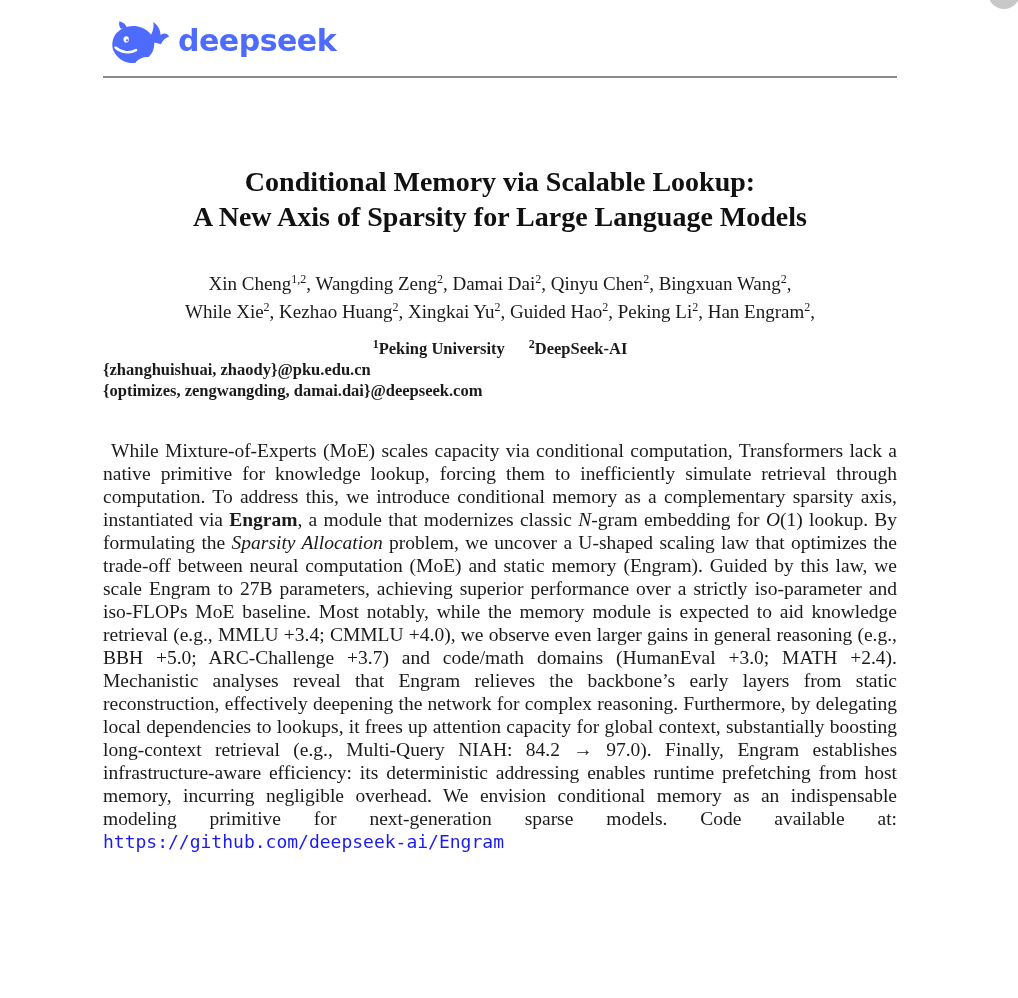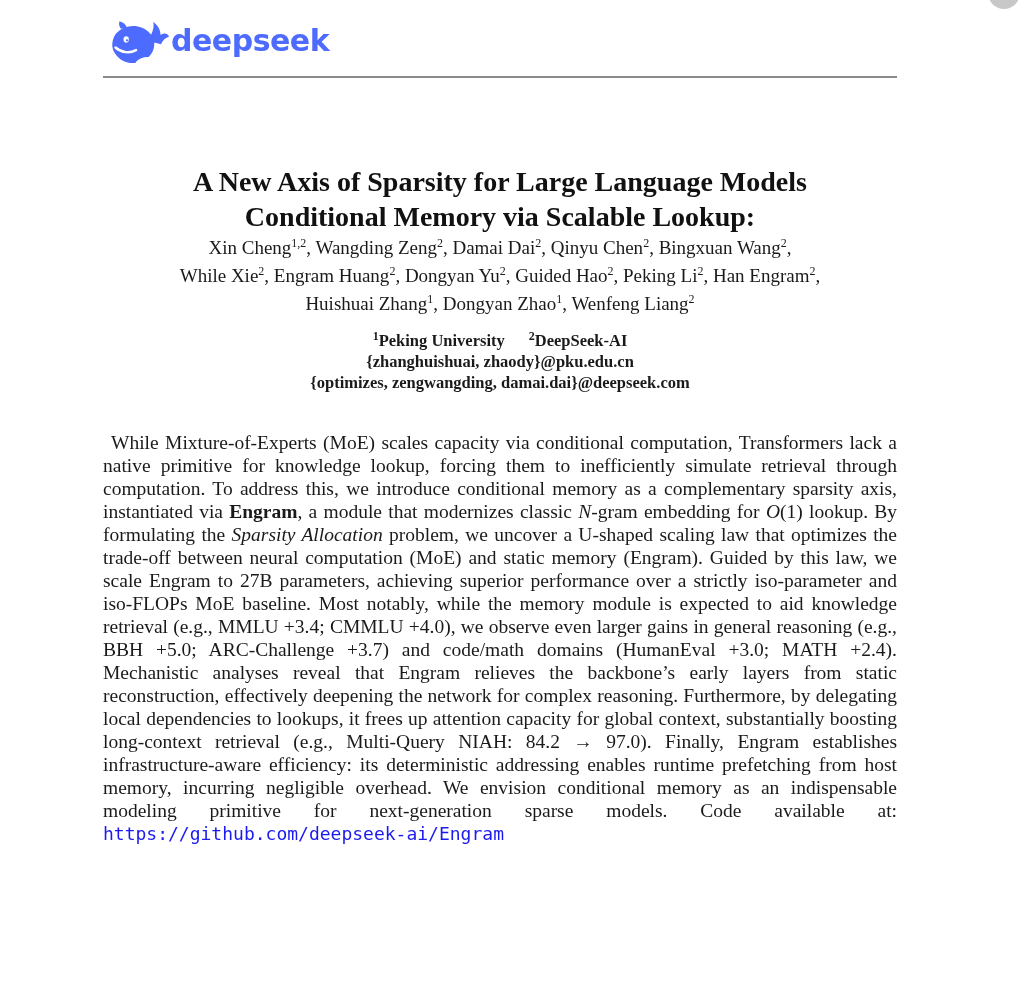--- a/index.html
+++ b/index.html
@@ -22,21 +22,21 @@
     position: absolute;
     left: 103px; top: 0;
     width: 794px;
   }
   
   .logo-row {
     margin-top: 18px;
     height: 50px;
     display: flex;
     align-items: center;
-    gap: 2px;
+    gap: 9px;
     padding-left: 8px;
   }
   .whale-svg { width: 58px; height: 46px; display: block; }
   .wordmark {
     font-family: "DejaVu Sans", "Liberation Sans", sans-serif;
     font-weight: 700;
     font-size: 30px;
     letter-spacing: -0.5px;
     color: #4D6BFE;
     line-height: 1;
@@ -50,35 +50,36 @@
   
   .paper-title {
     margin-top: 86px;
     text-align: center;
     font-weight: 700;
     font-size: 28px;
     line-height: 35px;
     color: #111;
   }
   .authors {
+    margin-top: 36px;
     text-align: center;
     font-size: 19px;
     line-height: 28px;
   }
   .authors sup, .affils sup { font-size: 12px; line-height: 0; }
   .affils {
     margin-top: 12px;
     text-align: center;
     font-weight: 700;
     font-size: 16.5px;
     line-height: 21px;
   }
   .affil-gap { display: inline-block; width: 24px; }
   .emails {
-    text-align: center;
+    text-align: left;
     font-weight: 700;
     font-size: 16.5px;
     line-height: 21px;
   }
   
   .abstract-heading {
     margin: 38px 0 0 0;
     text-align: center;
     font-size: 25px;
     font-weight: 700;
@@ -115,28 +116,27 @@
       <circle cx="36" cy="44" r="2.6" fill="#4D6BFE"></circle>
       <path d="M10,60 C24,72 42,74 56,66" stroke="#ffffff" stroke-width="5.5" fill="none" stroke-linecap="round"></path>
       <path d="M56,92 C64,84 76,80 88,82 C80,92 68,96 56,95 Z" fill="#ffffff"></path>
     </svg>
     <span class="wordmark">deepseek</span>
   </div>
 
   <hr class="rule">
 
   <div class="paper-title">
+    <div>Conditional Memory via Scalable Lookup:</div>
     <div>A New Axis of Sparsity for Large Language Models</div>
-    <div>Conditional Memory via Scalable Lookup:</div>
   </div>
 
   <div class="authors">
     <div><span><span>Xin Cheng</span><sup>1,2</sup><span>, </span></span><span><span>Wangding Zeng</span><sup>2</sup><span>, </span></span><span><span>Damai Dai</span><sup>2</sup><span>, </span></span><span><span>Qinyu Chen</span><sup>2</sup><span>, </span></span><span><span>Bingxuan Wang</span><sup>2</sup><span>,</span></span></div>
-    <div><span><span>While Xie</span><sup>2</sup><span>, </span></span><span><span>Engram Huang</span><sup>2</sup><span>, </span></span><span><span>Dongyan Yu</span><sup>2</sup><span>, </span></span><span><span>Guided Hao</span><sup>2</sup><span>, </span></span><span><span>Peking Li</span><sup>2</sup><span>, </span></span><span><span>Han Engram</span><sup>2</sup><span>,</span></span></div>
-    <div><span><span>Huishuai Zhang</span><sup>1</sup><span>, </span></span><span><span>Dongyan Zhao</span><sup>1</sup><span>, </span></span><span><span>Wenfeng Liang</span><sup>2</sup><span></span></span></div>
+    <div><span><span>While Xie</span><sup>2</sup><span>, </span></span><span><span>Kezhao Huang</span><sup>2</sup><span>, </span></span><span><span>Xingkai Yu</span><sup>2</sup><span>, </span></span><span><span>Guided Hao</span><sup>2</sup><span>, </span></span><span><span>Peking Li</span><sup>2</sup><span>, </span></span><span><span>Han Engram</span><sup>2</sup><span>,</span></span></div>
   </div>
 
   <div class="affils"><sup>1</sup><span>Peking University</span><span class="affil-gap"></span><sup>2</sup><span>DeepSeek-AI</span></div>
 
   <div class="emails">
     <div>{zhanghuishuai, zhaody}@pku.edu.cn</div>
     <div>{optimizes, zengwangding, damai.dai}@deepseek.com</div>
   </div>
 
 

